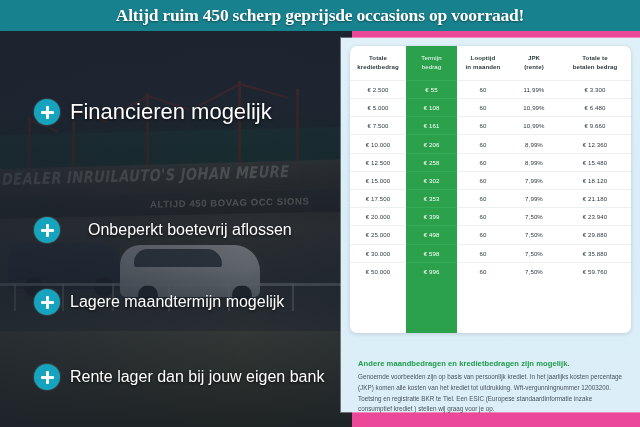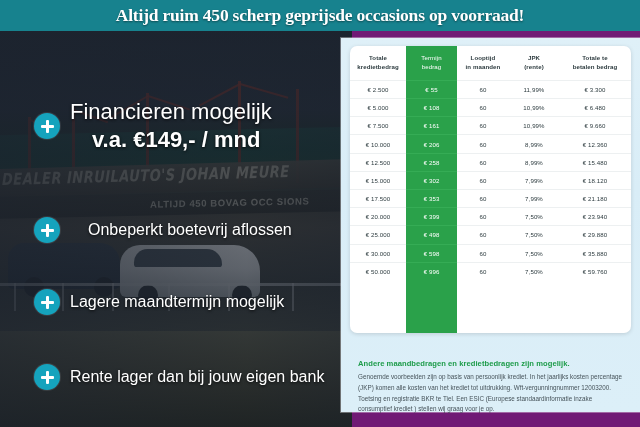--- a/index.html
+++ b/index.html
@@ -19,21 +19,21 @@
   #banner .txt {
     color:#ffffff; font-size:17.5px; font-weight:bold;
     letter-spacing:-0.2px; white-space:nowrap;
     text-shadow:0 1px 2px rgba(0,0,0,.45);
     font-family:Liberation Serif, serif;
   }
 
   
   #left {
     position:absolute; left:0; top:31px; width:640px; height:396px;
-    background:#701a75;
+    background:#ec4899;
     overflow:hidden;
   }
   
   #photo {
     position:absolute; left:0; top:0; width:352px; height:396px;
     background:
       linear-gradient(to bottom,
         #1d2530 0px, #212a36 78px,
         #1b2a2b 96px, #15302c 120px,
         #26312c 148px, #3c3a31 172px,
@@ -252,21 +252,20 @@
 
     <div id="grass"></div>
   </div>
 
   <div id="scrim"></div>
 
   <div class="bullet" id="b1">
     <span class="plus"></span>
     <span class="btext">
       <span class="headline" style="display:block;">Financieren mogelijk</span>
-      <span class="subline" style="display:block;">v.a. €149,- / mnd</span>
     </span>
   </div>
 
   <div class="bullet" id="b2">
     <span class="plus"></span>
     <span class="btext">Onbeperkt boetevrij aflossen</span>
   </div>
 
   <div class="bullet" id="b3">
     <span class="plus"></span>

